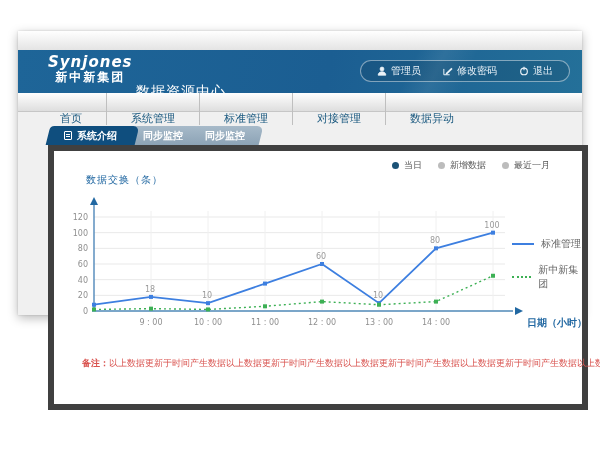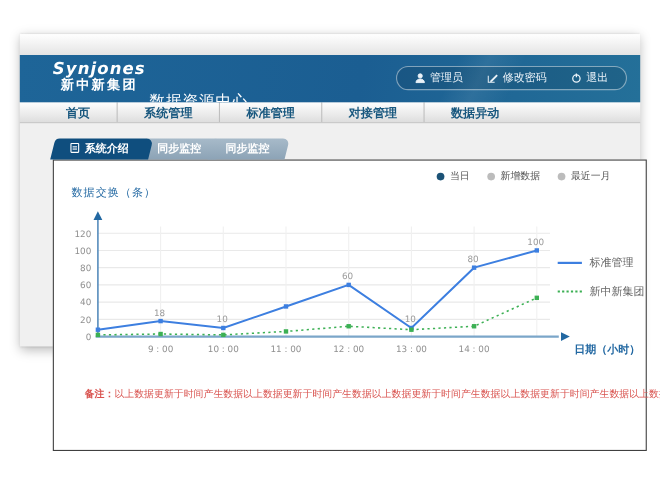--- a/index.html
+++ b/index.html
@@ -19,44 +19,44 @@
   .logo .l2 { font-size:12px; font-weight:bold; letter-spacing:2px; }
   .apptitle { position:absolute; left:118px; top:13px; color:#fff; font-size:14px; letter-spacing:1px;margin-top:20px; }
   .useractions { position:absolute; right:12px; top:10px; display:flex; align-items:center; gap:22px;
                  border:1px solid rgba(255,255,255,.45); background:rgba(0,0,0,.10);
                  border-radius:12px; padding:3px 16px; }
   .useractions .item { display:flex; align-items:center; gap:4px; color:#eaf2f8; font-size:10px; cursor:pointer; }
   .useractions svg { width:10px; height:10px; fill:#eaf2f8; stroke:#eaf2f8; }
 
   
   .nav { height:19px; background:linear-gradient(#fefefe,#dedede); border-bottom:1px solid #c6c6c6; display:flex; padding-left:18px; }
-  .nav .navitem { padding:0 24px; line-height:19px; font-size:11px; font-weight:bold; color:#19587f;
+  .nav .navitem { padding:16px 24px; line-height:19px; font-size:11px; font-weight:normal; color:#19587f;
                   border-right:1px solid #bfbfbf; cursor:pointer; }
   .nav .navitem:last-child { border-right:none; }
 
   
   .tabs { position:absolute; left:30px; top:95px; display:flex; height:19px; }
   .tab { position:relative; height:19px; line-height:19px; padding:0 16px 0 14px; margin-right:-8px;
          color:#fff; font-size:10px; font-weight:bold; transform:skewX(-14deg); border-radius:4px 6px 0 0; cursor:pointer; }
   .tab > span { display:inline-block; transform:skewX(14deg); }
   .tab.active { background:#0f4e7e; z-index:3; padding:0 20px 0 16px; }
   .tab.inactive { background:linear-gradient(#a7bac9,#8ca3b6); z-index:2; }
   .tab .doc { display:inline-block; width:8px; height:9px; border:1px solid #fff; border-radius:1px; margin-right:5px; vertical-align:-1px; position:relative; }
   .tab .doc:after { content:""; position:absolute; left:1px; top:2px; width:4px; height:0; border-top:1px solid #fff; box-shadow:0 2px 0 #fff; }
 
   
-  .panel { position:absolute; left:30px; top:114px; width:540px; height:265px; background:#fff; border:1px solid #404040; }
+  .panel { position:absolute; left:30px; top:114px; width:540px; height:265px; background:#fff; border:6px solid #404040; }
 
   .radios { position:absolute; top:8px; right:32px; display:flex; gap:16px; }
   .radios .ritem { display:flex; align-items:center; gap:5px; font-size:9px; color:#555; cursor:pointer; }
   .radios .dot { width:7px; height:7px; border-radius:50%; }
   .radios .dot.sel { background:#1b5276; }
   .radios .dot.unsel { background:#bcbcbc; }
 
-  .yaxis-title { position:absolute; left:16px; top:22px; font-size:10px; color:#2268a2; letter-spacing:1px; }
+  .yaxis-title { position:absolute; left:32px; top:22px; font-size:10px; color:#2268a2; letter-spacing:1px; }
 
   .chartbox { position:absolute; left:10px; top:42px; width:530px; height:150px; }
   .chartbox svg { display:block; }
   .tick { font-size:8px; fill:#8f8f8f; font-family:"DejaVu Sans", sans-serif; }
   .plabel { font-size:8px; fill:#9a9a9a; font-family:"DejaVu Sans", sans-serif; }
   .axis-title { font-size:10px; fill:#2268a2; font-weight:bold; font-family:"DejaVu Sans", sans-serif; }
 
   .legend { position:absolute; left:458px; top:86px; display:flex; flex-direction:column; gap:12px; }
   .legend .litem { display:flex; align-items:center; gap:7px; font-size:10px; color:#666; }
   .legend .swatch { width:22px; height:0; border-top-width:2px; }

